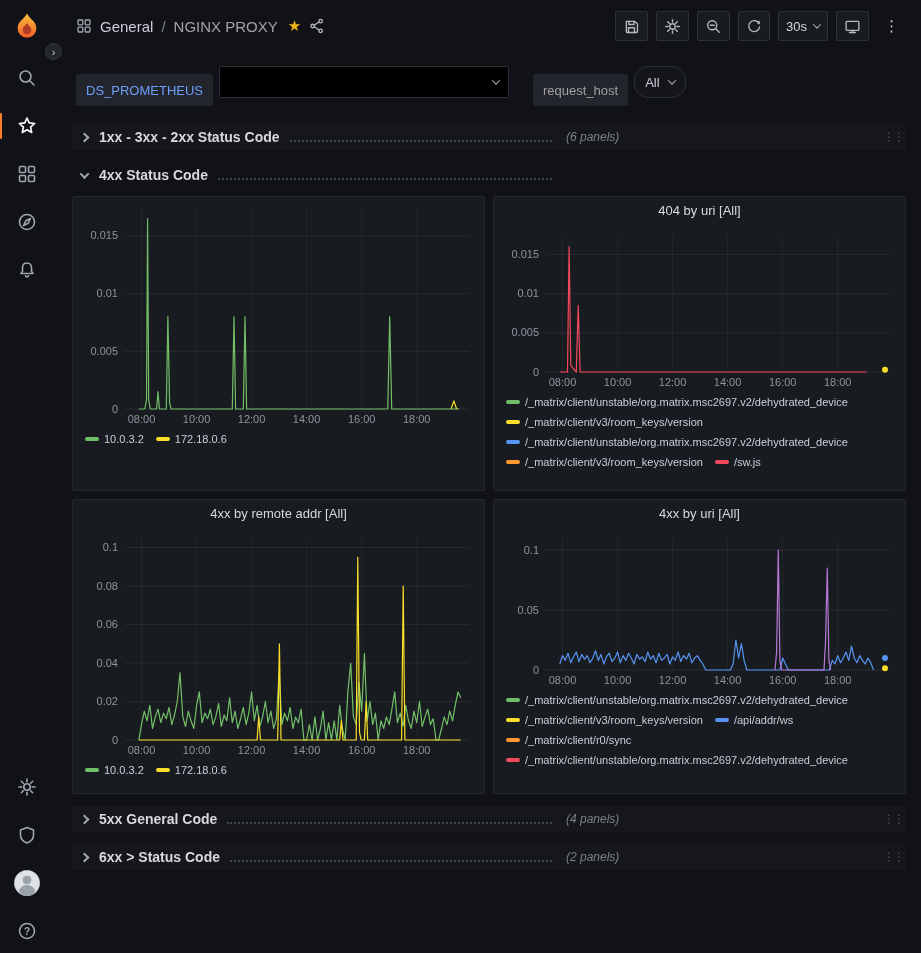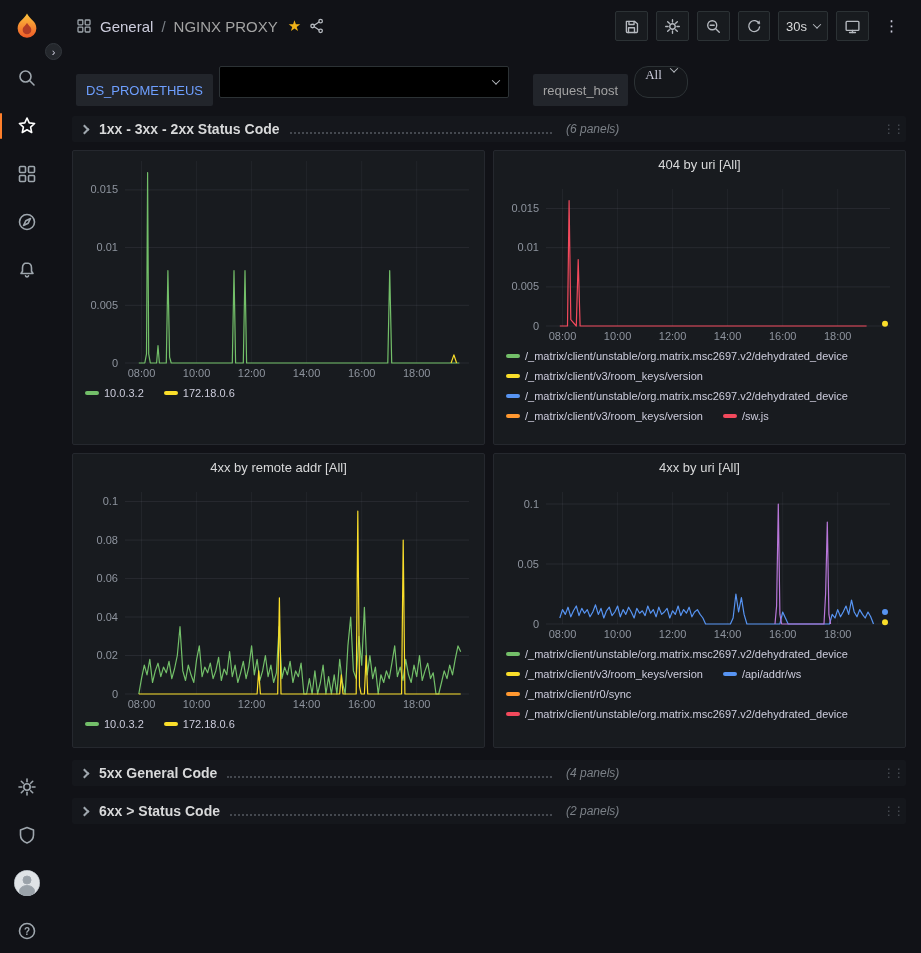--- a/index.html
+++ b/index.html
@@ -39,47 +39,47 @@
     transform:rotate(45deg) translate(-1px,-1px); }
   .kebab-glyph { font-size:15px; color:#ccccdc; letter-spacing:-1px; }
 
   
   .varbar { display:flex; align-items:center; padding:6px 16px 8px 22px; gap:0; }
   .var-label { height:32px; display:flex; align-items:center; padding:0 10px; background:#22252b; border-radius:2px;
     color:#6e9fff; font-size:13px; font-weight:500;margin-top:16px; }
   .var-label.plain { color:#a3a3a3; }
   .ds-select { width:290px; height:32px; background:#000; border:1px solid #2c3235; border-radius:2px;
     display:flex; align-items:center; justify-content:flex-end; padding:0 9px; margin-left:6px; cursor:pointer; }
-  .val-select { height:32px; border:1px solid #2c3235; border-radius:14px; background:#14161a; display:flex; 
-    gap:9px; padding:0 10px; margin-left:6px; color:#ccccdc; font-size:13px; cursor:pointer;font-family:Liberation Serif, serif; }
+  .val-select { height:32px; border:1px solid #2c3235; border-radius:14px; background:#14161a; display:flex; align-items:center;
+    gap:9px; padding:0 10px; margin-left:6px; color:#ccccdc; font-size:13px; cursor:pointer; }
   .gap24 { width:24px; }
 
   
   .content { flex:1; padding:2px 15px 0 18px; overflow:hidden; }
   .row-head { position:relative; display:flex; align-items:center; height:26px; padding:0 8px 0 6px; border-radius:2px;
-    cursor:pointer; font-size:14px; font-weight:600; color:#d8d9da; margin-top:0; }
+    cursor:pointer; font-size:14px; font-weight:600; color:#d8d9da; margin-top:8px; }
   .row-head.collapsed { background:#15171c; }
   .row-head.mt12 { margin-top:12px; }
   .row-left { display:flex; align-items:center; flex:0 0 478px; min-width:0; }
   .rchev { display:inline-block; width:7px; height:7px; border-right:2px solid #9fa7ae; border-bottom:2px solid #9fa7ae;
     margin:0 11px 0 3px; flex:0 0 auto; }
   .rchev.right { transform:rotate(-45deg); }
   .rchev.down { transform:rotate(45deg) translate(-1px,-1px); }
   .row-title { white-space:nowrap; }
   .dots { flex:1; margin:0 4px 0 10px; border-bottom:2px dotted #44484f; height:0; transform:translateY(4px); }
   .panel-count { margin-left:10px; color:#7b8087; font-style:italic; font-size:12px; font-weight:400; }
   .drag { position:absolute; right:3px; top:50%; transform:translateY(-50%); color:#4c5158; font-size:12px;
     letter-spacing:-2px; font-weight:400; cursor:grab; }
 
   .panel-grid { display:grid; grid-template-columns:1fr 1fr; gap:8px; margin:8px 0 0; }
   .panel { background:#181b1f; border:1px solid #25282e; border-radius:2px; height:295px; display:flex;
     flex-direction:column; overflow:hidden; }
   .panel-title { height:28px; line-height:28px; text-align:center; font-size:13px; font-weight:500; color:#d8d9da; cursor:pointer; }
   .plot { display:block; margin:0 auto; }
-  .legend { flex:1; overflow:hidden; padding:2px 12px 0; display:flex; flex-wrap:wrap; column-gap:20px;
+  .legend { flex:1; overflow:hidden; padding:2px 12px 0; display:flex; flex-wrap:wrap; column-gap:12px;
     align-content:flex-start; font-size:11px; color:#ccccdc; }
   .lg-item { display:inline-flex; align-items:center; gap:5px; height:20px; white-space:nowrap; cursor:pointer; }
   .lg-mark { width:14px; height:4px; border-radius:2px; display:inline-block; flex:0 0 auto; }
 </style>
 </head>
 <body>
 
 <div class="app">
 
   <aside class="sidebar">
@@ -258,20 +258,27 @@
       <div class="row-head collapsed">
         <div class="row-left">
           <span class="rchev right"></span>
           <span class="row-title">1xx - 3xx - 2xx Status Code</span>
           <span class="dots"></span>
         </div>
         <span class="panel-count">(6 panels)</span>
         <span class="drag">⋮⋮</span>
       </div>
 
+      <div class="row-head mt12">
+        <div class="row-left">
+          <span class="rchev down"></span>
+          <span class="row-title">4xx Status Code</span>
+          <span class="dots"></span>
+        </div>
+      </div>
 
       <div class="panel-grid">
         <section class="panel">
           <svg class="plot" width="400" height="230" viewBox="0 0 400 230">
               <line x1="62.5" x2="62.5" y1="10" y2="212" stroke="rgba(204,204,220,0.06)"></line>
               <text x="62.5" y="226" fill="#8e949e" font-size="11" text-anchor="middle">08:00</text>
               <line x1="117.6" x2="117.6" y1="10" y2="212" stroke="rgba(204,204,220,0.06)"></line>
               <text x="117.6" y="226" fill="#8e949e" font-size="11" text-anchor="middle">10:00</text>
               <line x1="172.6" x2="172.6" y1="10" y2="212" stroke="rgba(204,204,220,0.06)"></line>
               <text x="172.6" y="226" fill="#8e949e" font-size="11" text-anchor="middle">12:00</text>

